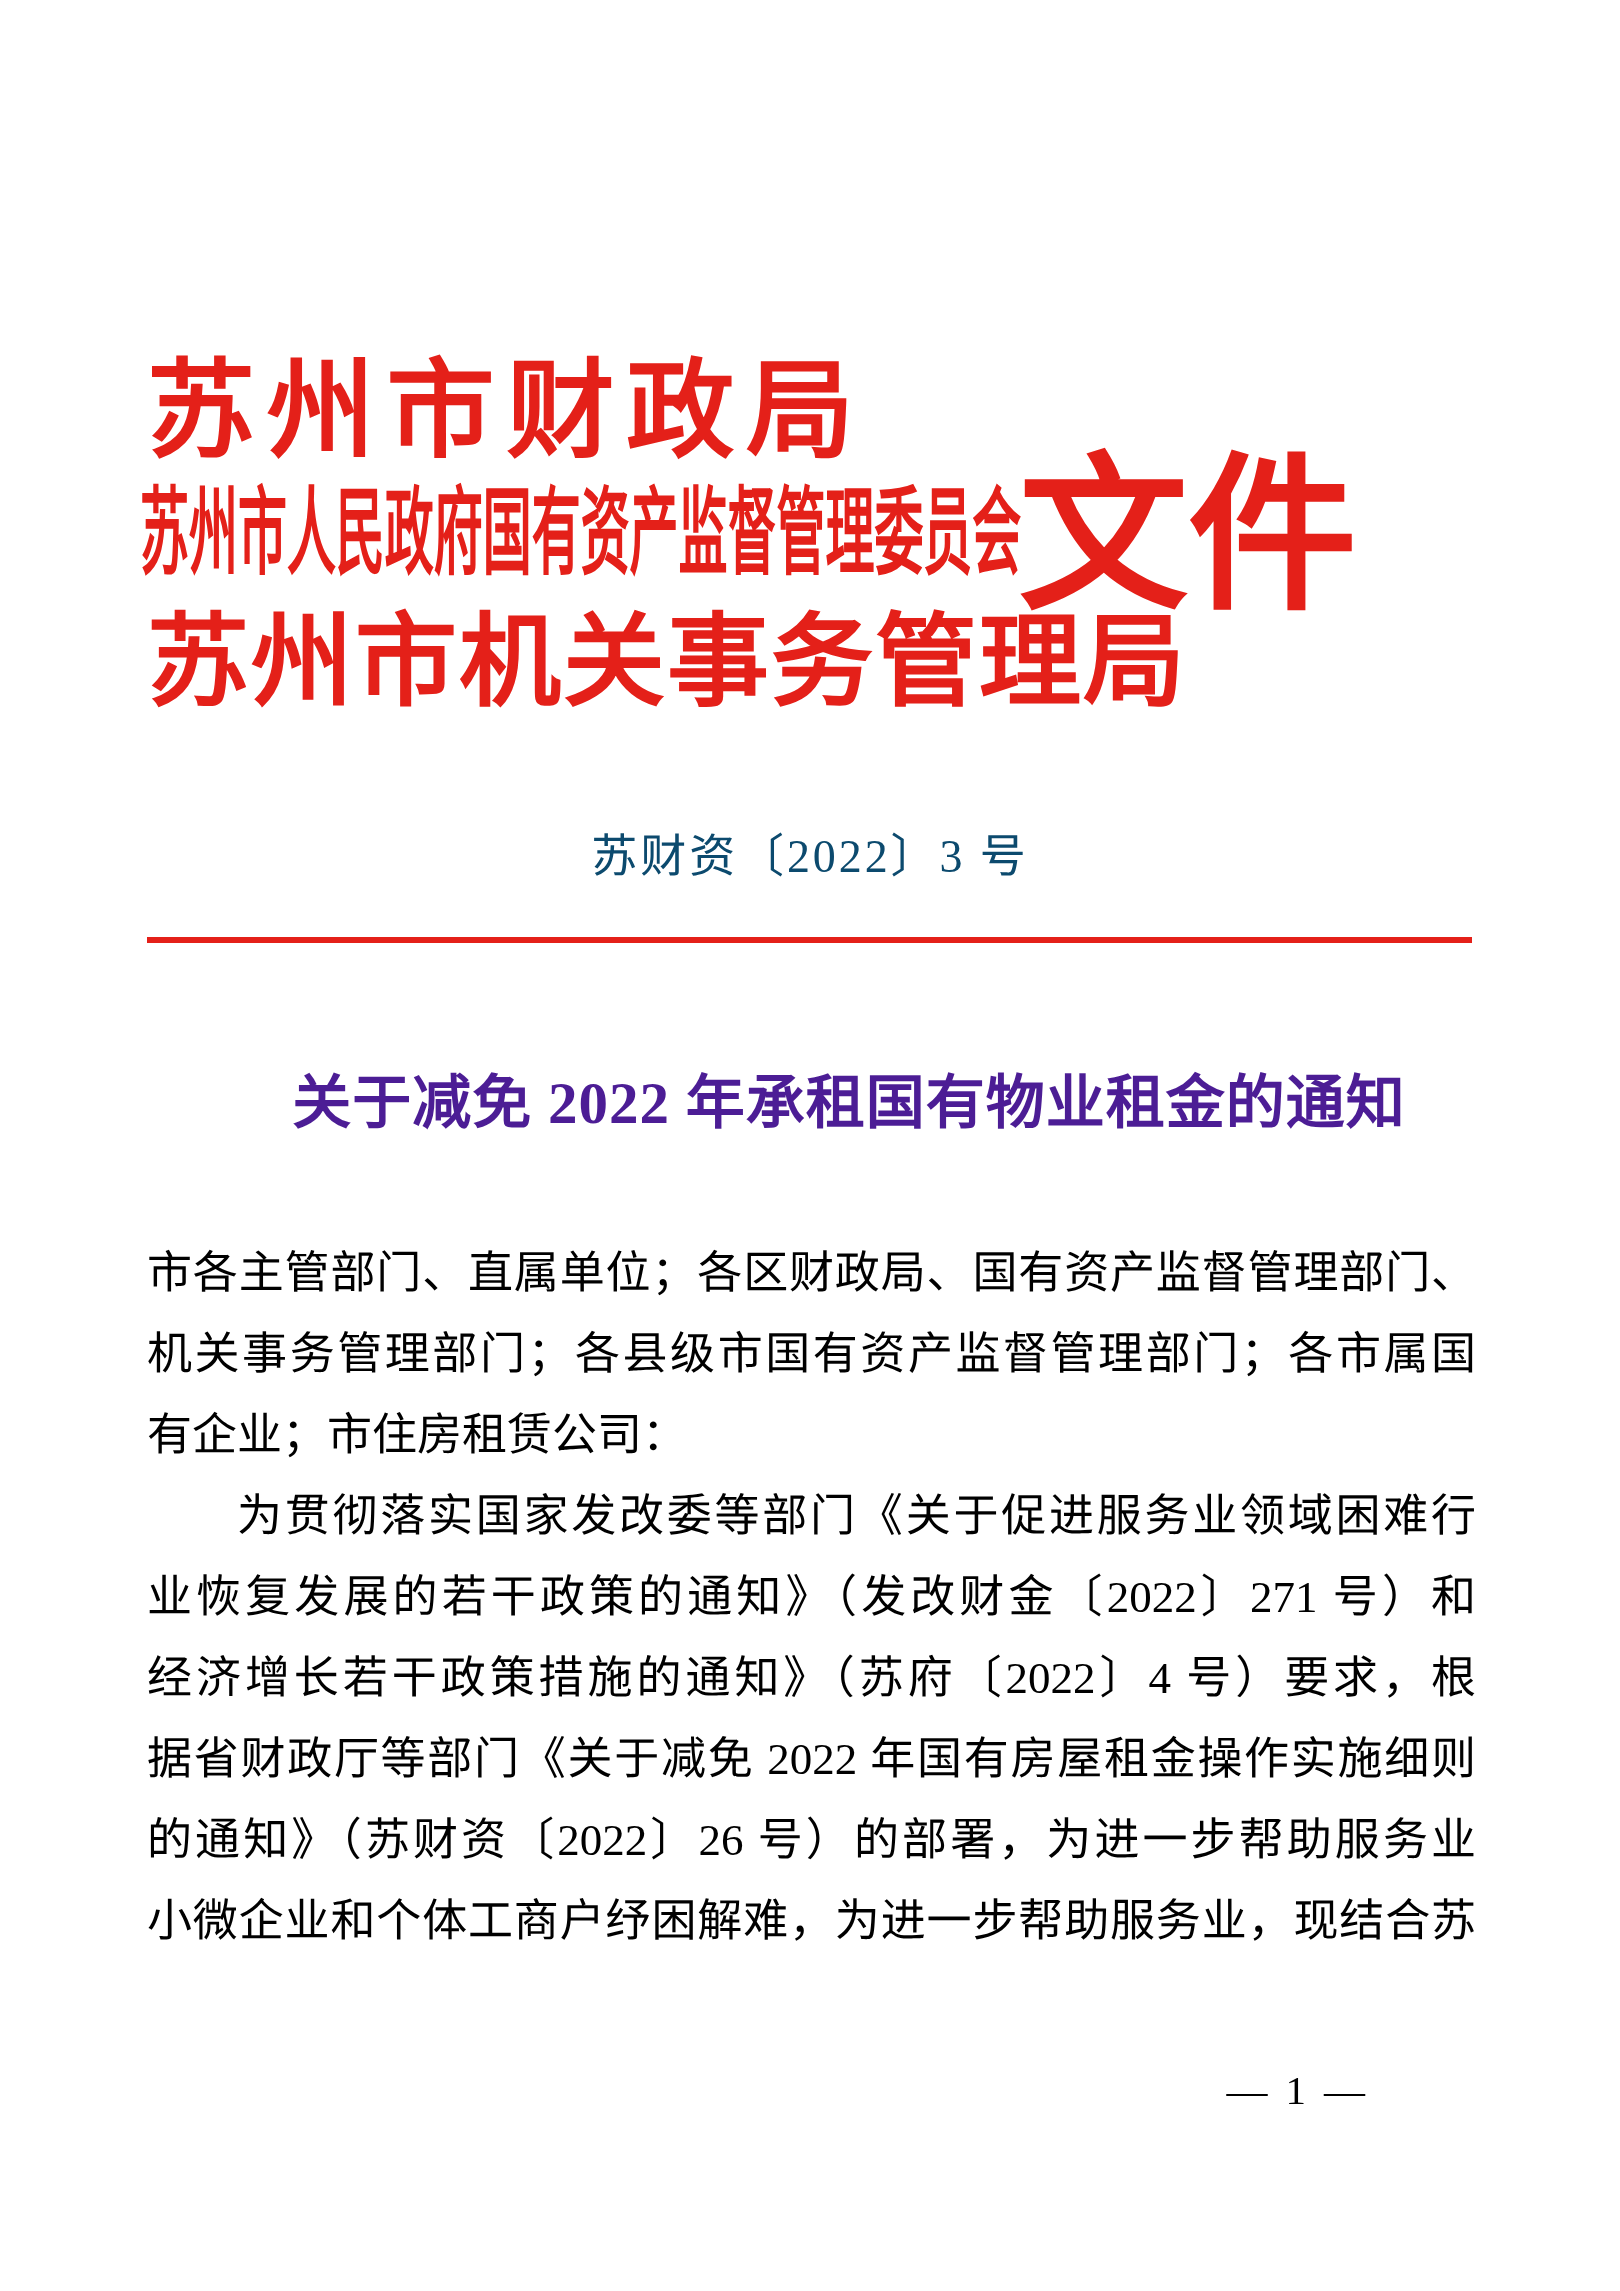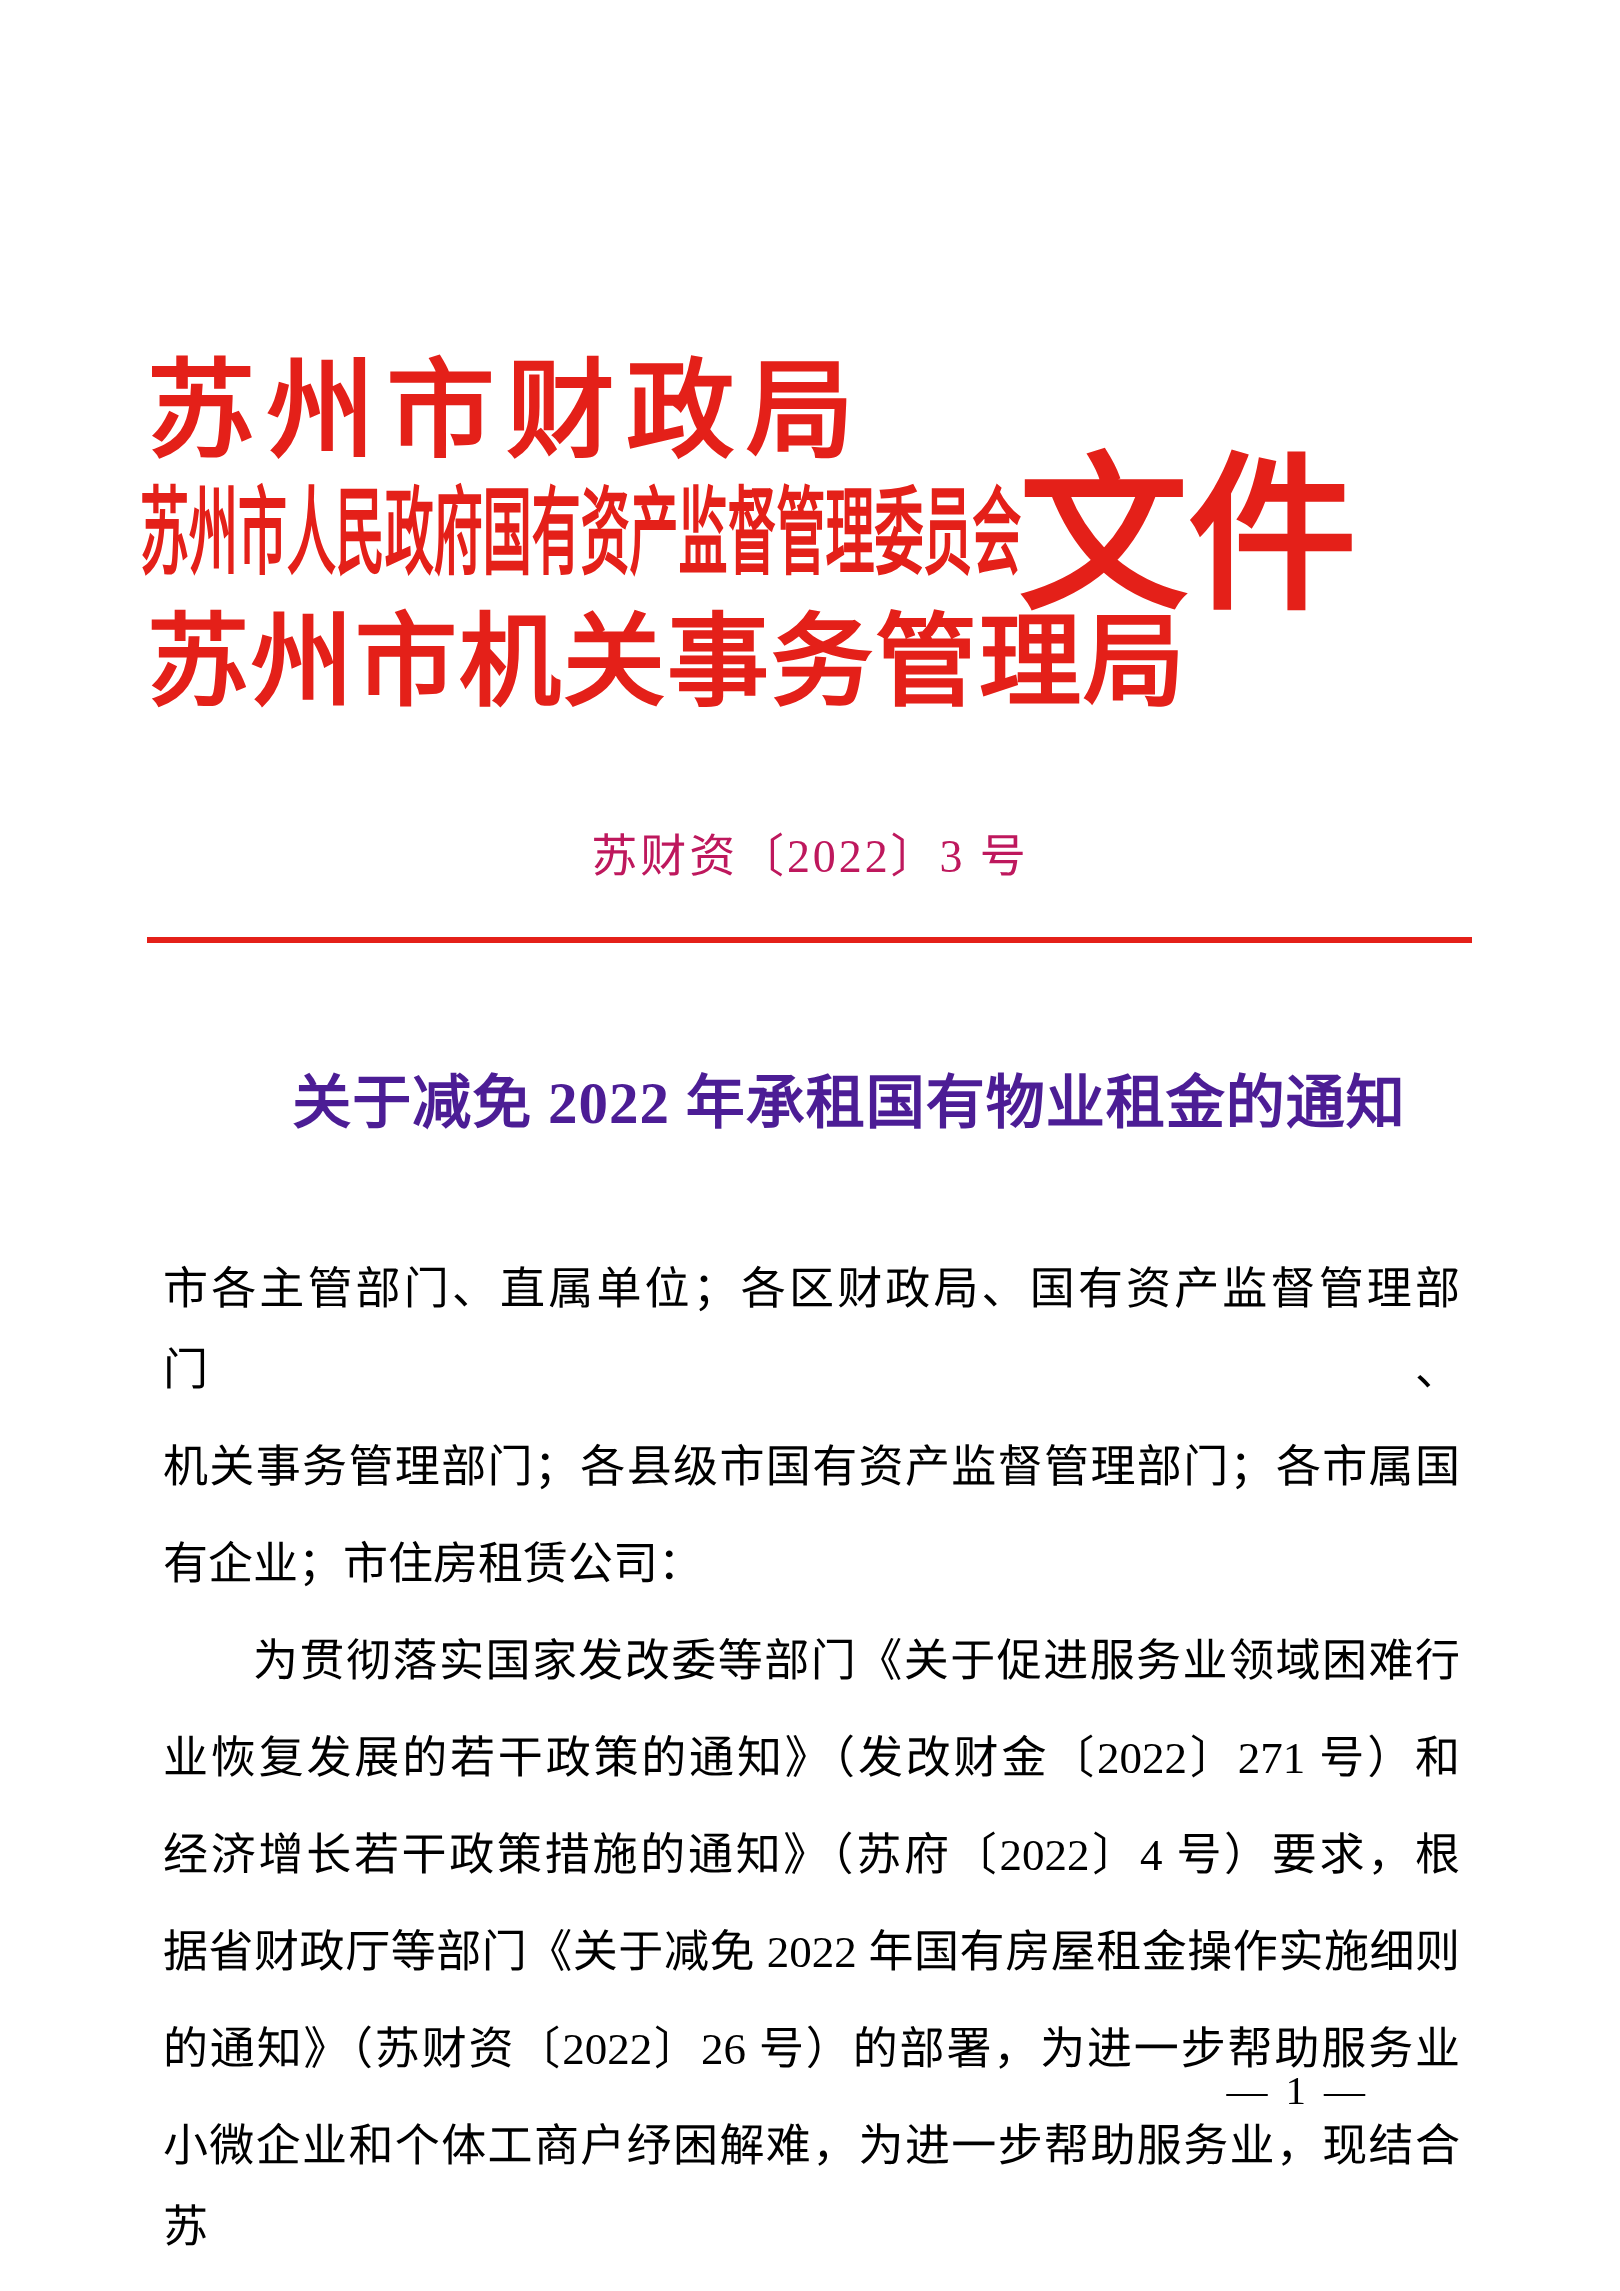--- a/index.html
+++ b/index.html
@@ -54,21 +54,21 @@
     white-space: nowrap;
   }
   .doc-number {
     position: absolute;
     left: 0;
     top: 829px;
     width: 100%;
     text-align: center;
     font-size: 46px;
     letter-spacing: 2.9px;
-    color: #be185d;
+    color: #0c4a6e;
     line-height: 1.2;
     white-space: nowrap;
   }
   .red-rule {
     position: absolute;
     left: 147px;
     top: 937px;
     width: 1325px;
     height: 5.9px;
     background: var(--accent-red);
@@ -89,21 +89,21 @@
   }
   .body-block {
     position: absolute;
     left: 147px;
     top: 1233px;
     width: 1329px;
     font-size: 45px;
     line-height: 81px;
     color: #000000;
   }
-  .body-line { margin: 16px; white-space: nowrap; }
+  .body-line { margin: 0; white-space: nowrap; }
   .body-line.fill {
     white-space: normal;
     text-align: justify;
     text-align-last: justify;
   }
   .body-line.indent { text-indent: 90px; }
   .page-number {
     position: absolute;
     top: 2070px;
     right: 251px;

